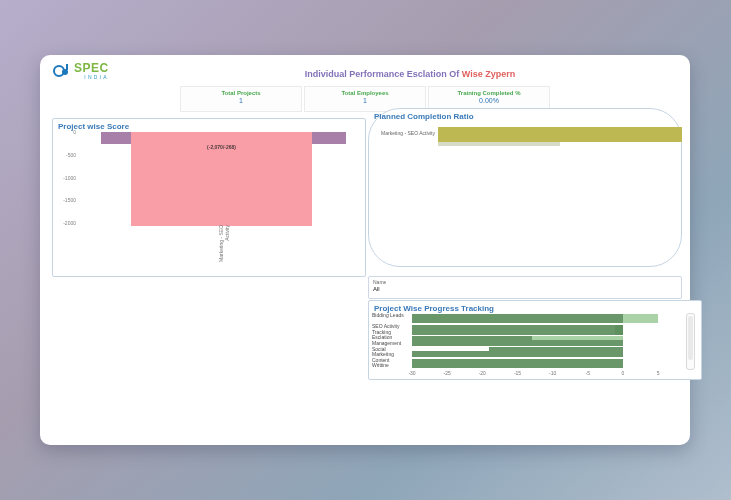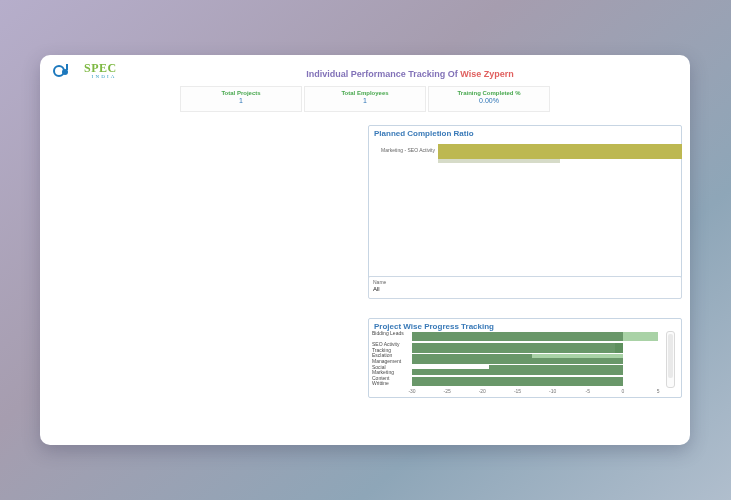--- a/index.html
+++ b/index.html
@@ -7,39 +7,39 @@
   .stage{position:relative;width:731px;height:500px;
     background:linear-gradient(140deg,#b6aecb 0%,#a69daf 38%,#8ea6b8 72%,#b0becd 100%);}
   .card{position:absolute;left:40px;top:55px;width:650px;height:390px;background:#ffffff;
     border-radius:10px;box-shadow:0 6px 18px rgba(50,50,80,.28);}
   
   .logo{position:absolute;left:13px;top:8px;display:flex;align-items:flex-start;}
   .logo-mark{position:relative;width:17px;height:16px;display:inline-block;}
   .lm-ring{position:absolute;left:0;top:2px;width:8px;height:8px;border:2.5px solid #1c78bd;border-radius:50%;}
   .lm-dot{position:absolute;left:9px;top:6px;width:6px;height:6px;background:#1c78bd;border-radius:50%;}
   .lm-stem{position:absolute;left:13px;top:1px;width:2px;height:6px;background:#1c78bd;}
-  .logo-text{display:inline-block;margin-left:14px;font-family:Liberation Serif, serif;}
+  .logo-text{display:inline-block;margin-left:4px;}
   .logo-spec{display:block;font-size:12px;font-weight:bold;color:#7db842;letter-spacing:.5px;line-height:11px;}
   .logo-india{display:block;font-size:5px;color:#2e9bc1;letter-spacing:2.2px;text-align:right;}
   
   .title{position:absolute;left:220px;top:14px;width:300px;text-align:center;font-weight:bold;font-size:9px;}
   .title-prefix{color:#8272b8;}
   .title-name{color:#e0605f;}
   
   .kpis{position:absolute;left:140px;top:31px;height:26px;display:flex;gap:2px;}
   .kpi{width:122px;height:26px;background:#fdfdfd;border:1px solid #ebebeb;text-align:center;padding-top:3px;box-sizing:border-box;}
   .kpi-label{font-size:6px;font-weight:bold;color:#49a84f;}
   .kpi-value{font-size:7px;color:#2e75b6;margin-top:1px;}
   
   .panel{position:absolute;background:#fff;border:1px solid #c7d5e3;border-radius:2px;}
   .ptitle{position:absolute;left:5px;top:3px;font-size:8px;font-weight:bold;color:#3a7ab8;}
   .p1{left:12px;top:63px;width:312px;height:157px;}
-  .p2{left:328px;top:70px;width:312px;height:157px;}
+  .p2{left:328px;top:53px;width:312px;height:157px;border-radius:32px;}
   .p3{left:12px;top:223px;width:312px;height:154px;}
-  .p4{left:328px;top:263px;width:312px;height:78px;}
+  .p4{left:328px;top:245px;width:312px;height:78px;padding-left:20px;}
   
   #score-yticks{position:absolute;left:0;top:0;width:26px;height:157px;}
   .ytick{position:absolute;right:3px;width:23px;text-align:right;font-size:5px;color:#808080;}
   #score-plot{position:absolute;left:30px;top:13px;width:278px;height:115px;}
   .score-dlabel{position:absolute;left:48px;top:12px;width:181px;text-align:center;font-size:5px;font-weight:bold;color:#4a3a3a;}
   #score-xlabel{position:absolute;left:146px;top:126px;width:52px;height:12px;transform:rotate(-90deg);
     font-size:5px;line-height:5.5px;color:#777;text-align:right;}
   
   .pcr-label{position:absolute;left:2px;top:21px;width:64px;text-align:right;font-size:5px;color:#666;}
   #pcr-bar{position:absolute;left:69px;top:18px;height:15px;}
@@ -76,39 +76,58 @@
         <span class="lm-dot"></span>
         <span class="lm-stem"></span>
       </span>
       <span class="logo-text">
         <span class="logo-spec">SPEC</span>
         <span class="logo-india">INDIA</span>
       </span>
     </div>
 
     <div class="title">
-      <span class="title-prefix">Individual Performance Tracking Of</span>
+      <span class="title-prefix">Individual Performance Esclation Of</span>
       <span class="title-name">Wise Zypern</span>
     </div>
 
     <div class="kpis">
       <div class="kpi">
         <div class="kpi-label">Total Projects</div>
         <div class="kpi-value">1</div>
       </div>
       <div class="kpi">
         <div class="kpi-label">Total Employees</div>
         <div class="kpi-value">1</div>
       </div>
       <div class="kpi">
         <div class="kpi-label">Training Completed %</div>
         <div class="kpi-value">0.00%</div>
       </div>
     </div>
 
+    <div class="panel p1">
+      <div class="ptitle">Project wise Score</div>
+      <div id="score-yticks">
+          <div class="ytick" style="top: 10px;">0</div>
+          <div class="ytick" style="top: 32.75px;">-500</div>
+          <div class="ytick" style="top: 55.5px;">-1000</div>
+          <div class="ytick" style="top: 78.25px;">-1500</div>
+          <div class="ytick" style="top: 101px;">-2000</div>
+        </div>
+      <div id="score-plot">
+          <div style="position: absolute; left: 18px; width: 245px; top: 0px; background: rgb(167, 127, 169); height: 12.2px;"></div>
+          <div style="position: absolute; left: 48px; width: 181px; top: 0px; background: rgb(249, 158, 167); height: 94.2px;"></div>
+          <div class="score-dlabel">(-2,070/-268)</div>
+        </div>
+      <div id="score-xlabel">
+        <div>Marketing - SEO</div>
+        <div>Activity</div>
+      </div>
+    </div>
 
     <div class="panel p2">
       <div class="ptitle">Planned Completion Ratio</div>
       <div class="pcr-label">Marketing - SEO Activity</div>
       <div id="pcr-bar" style="width: 244px; background: rgb(189, 184, 81);"></div>
       <div id="pcr-strip" style="width: 122px; background: rgb(214, 219, 200);"></div>
     </div>
 
 
     <div class="slicer">

